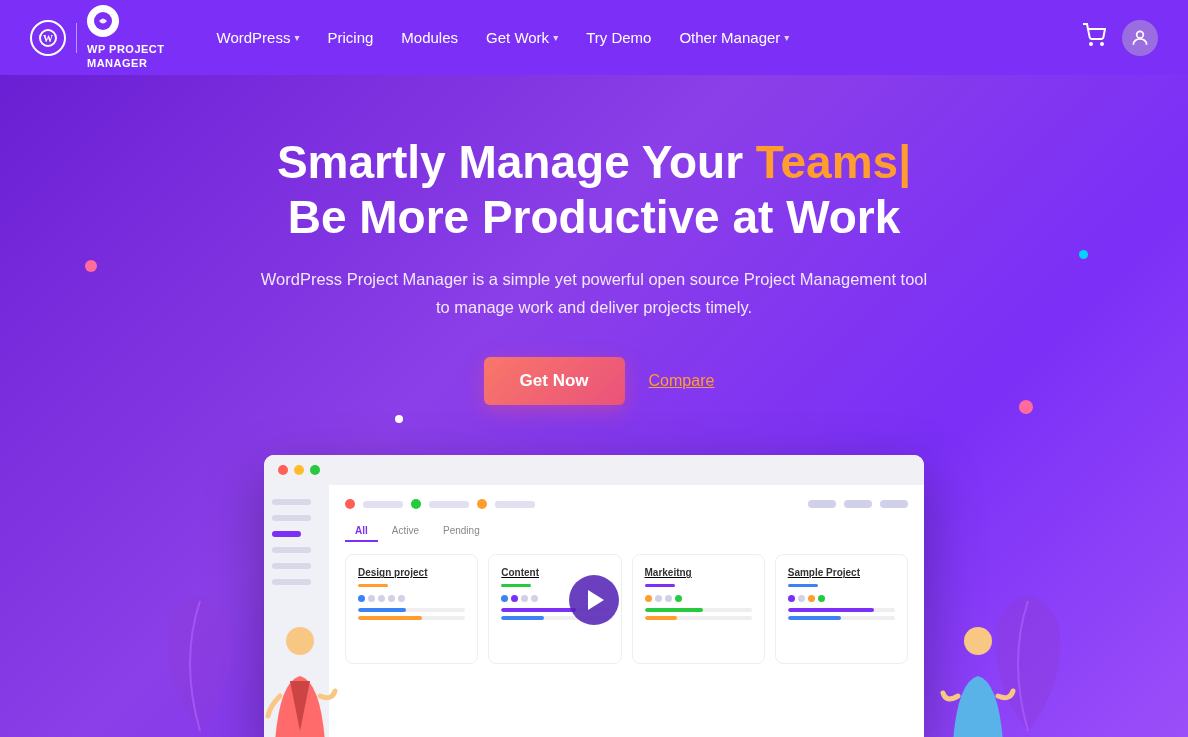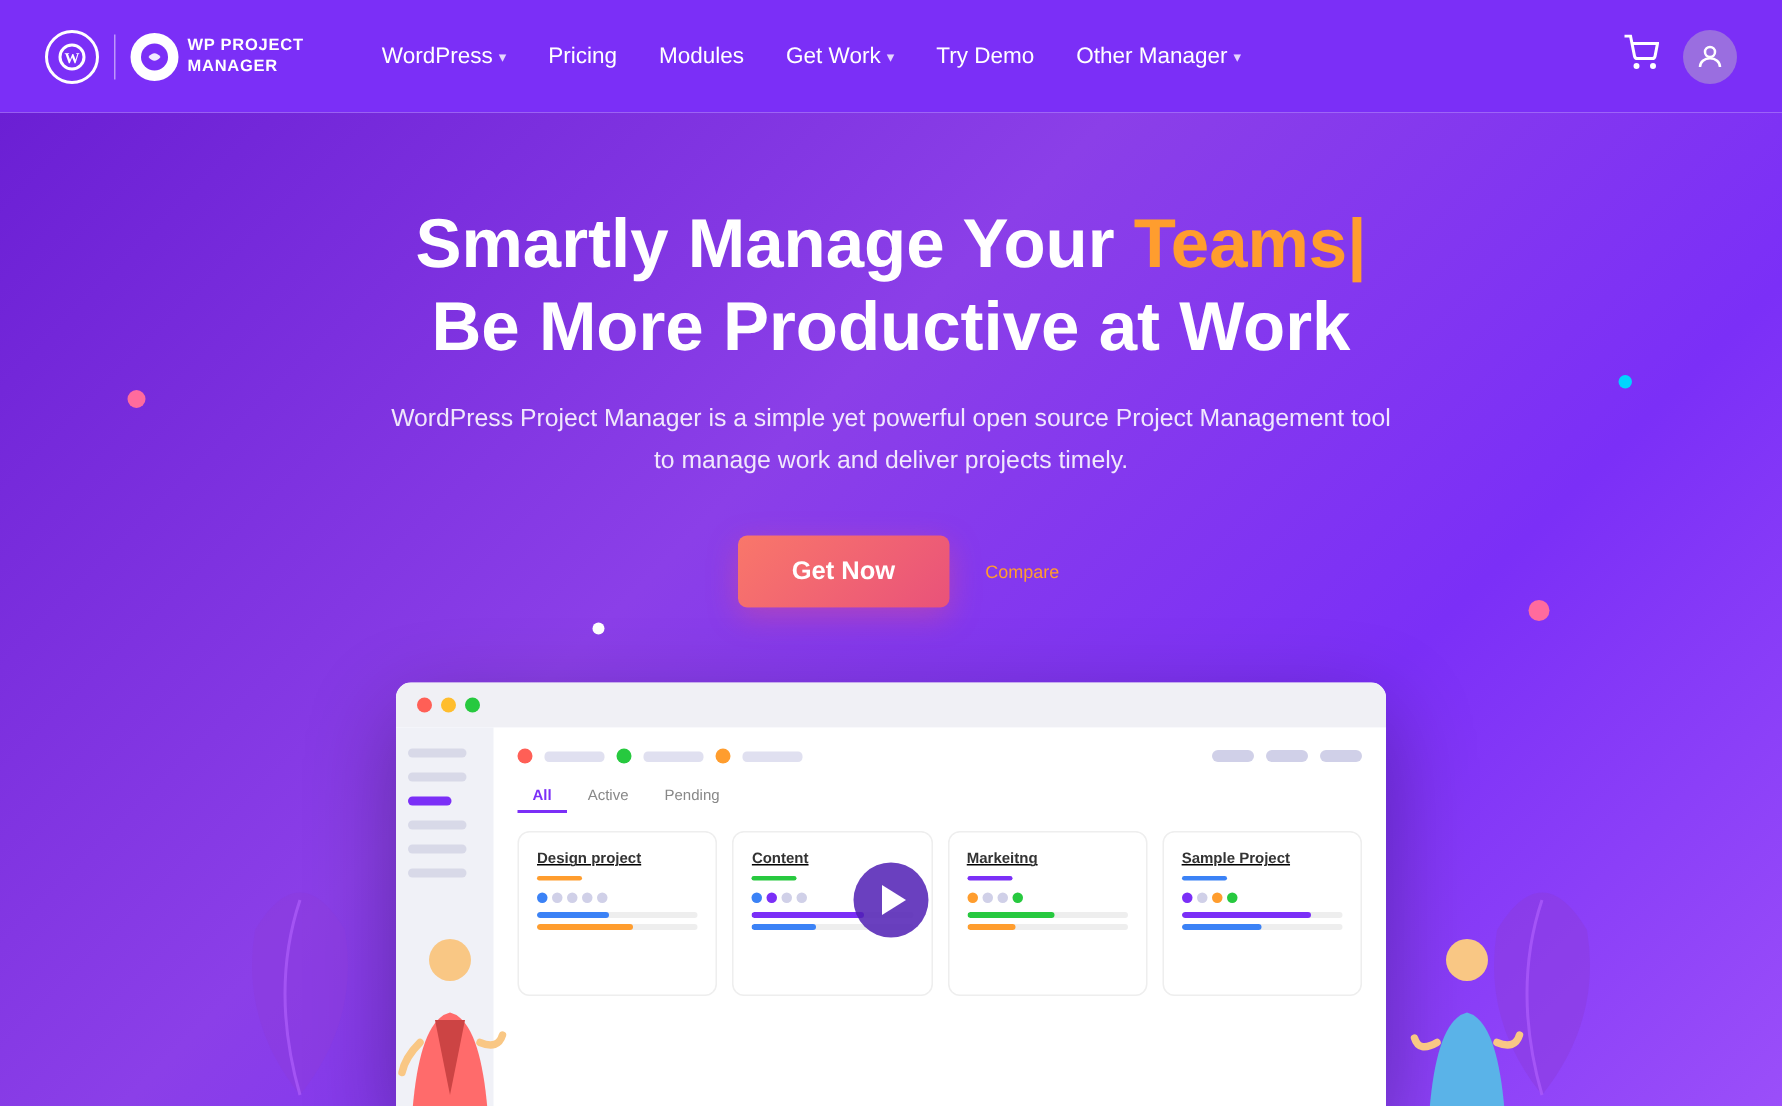--- a/index.html
+++ b/index.html
@@ -34,22 +34,22 @@
       color: #fff;
       font-size: 18px;
       font-weight: 900;
     }
     .logo-divider {
       width: 1px; height: 30px;
       background: rgba(255,255,255,0.5);
     }
     .logo-brand {
       display: flex;
-      align-items: center;
       gap: 6px;
+      flex-direction: column;
     }
     .brand-icon {
       width: 32px; height: 32px;
       background: #fff;
       border-radius: 50%;
       display: flex; align-items: center; justify-content: center;
     }
     .brand-icon svg { width: 20px; height: 20px; }
     .brand-text {
       color: #fff;
@@ -165,23 +165,24 @@
       border: none;
       padding: 14px 36px;
       border-radius: 6px;
       font-size: 17px;
       font-weight: 600;
       cursor: pointer;
       box-shadow: 0 6px 20px rgba(233,82,122,0.4);
     }
     .compare-link {
       color: #ff9d2e;
-      font-size: 12px;
+      font-size: 16px;
       font-weight: 500;
       cursor: pointer;
+      text-decoration: underline;
     }
     .dashboard-window {
       background: #f5f6fa;
       border-radius: 10px 10px 0 0;
       box-shadow: 0 20px 60px rgba(0,0,0,0.3);
       overflow: hidden;
     }
     .window-titlebar {
       background: #f0f0f5;
       padding: 10px 14px;

